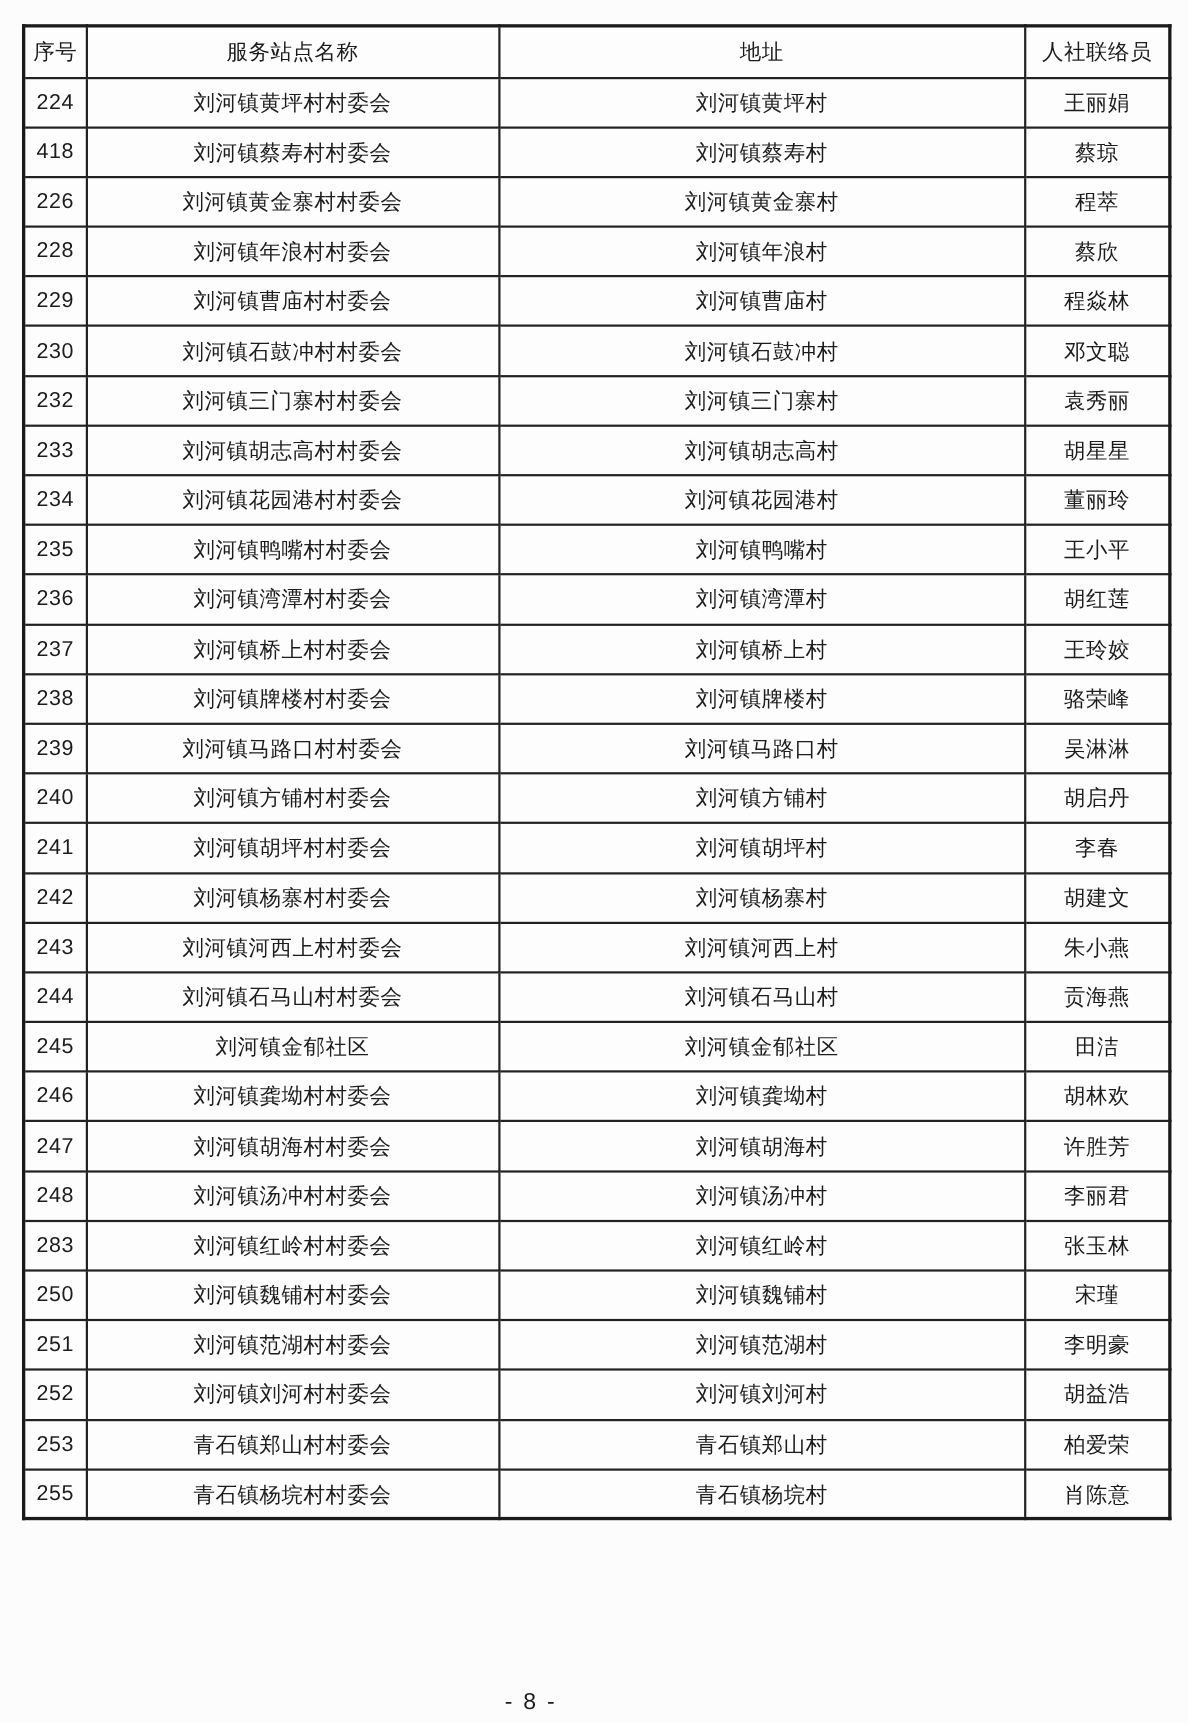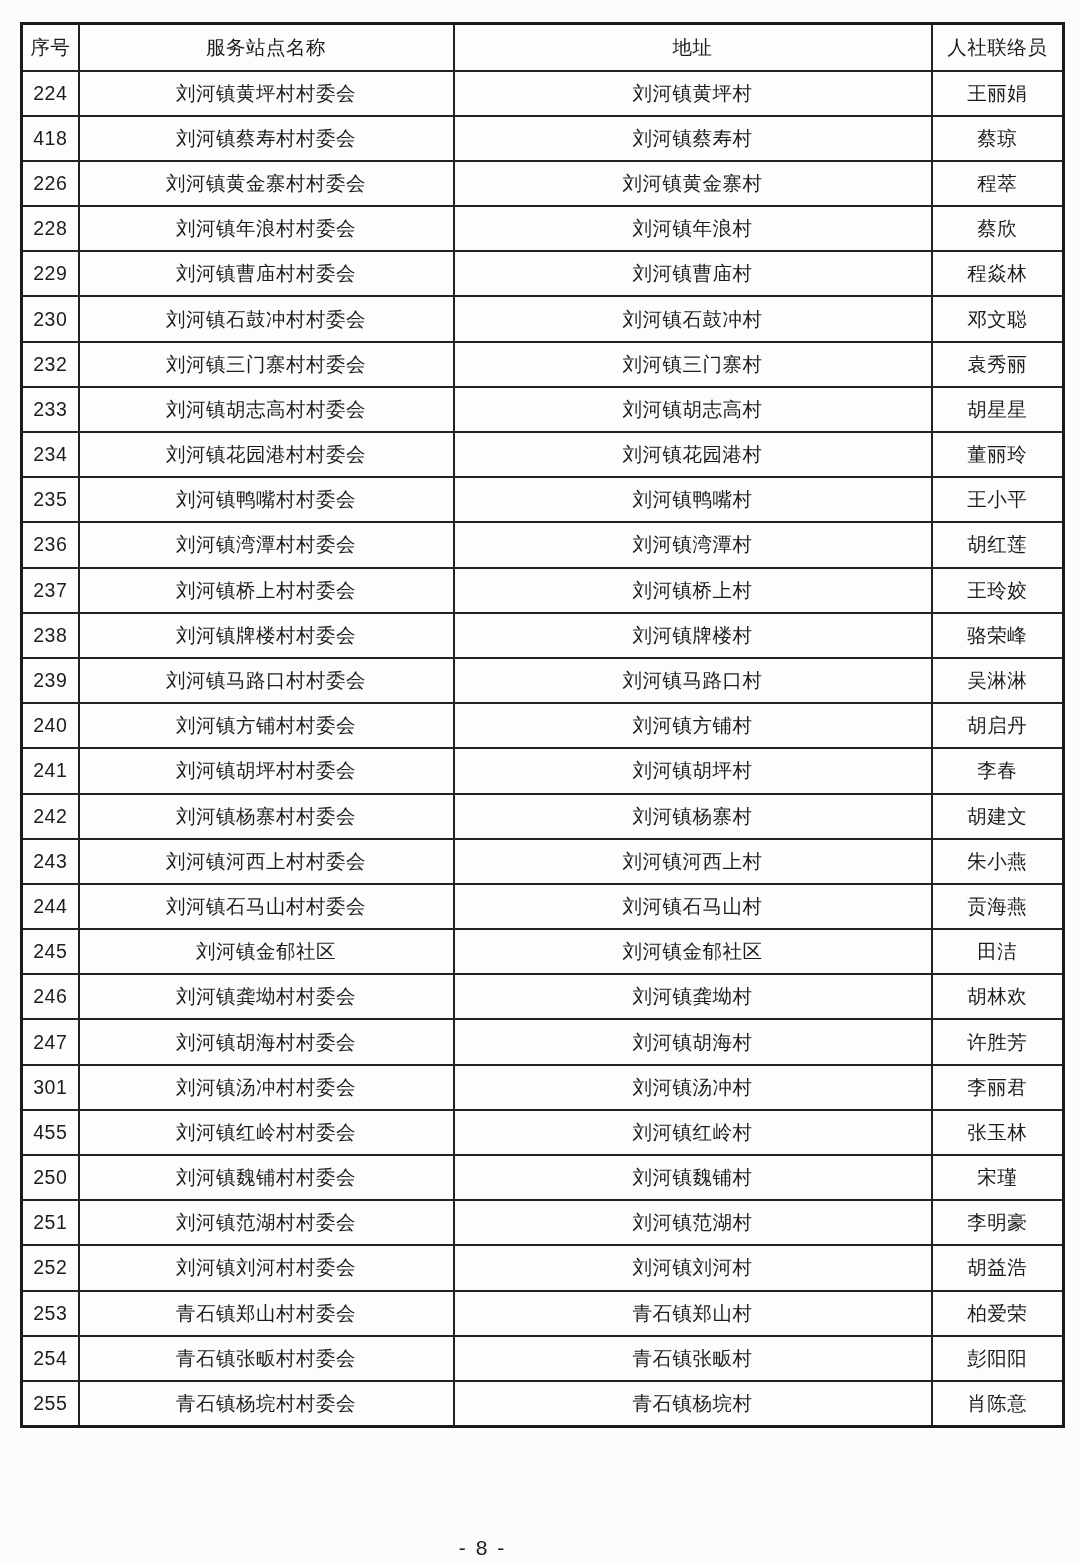--- a/index.html
+++ b/index.html
@@ -228,28 +228,28 @@
         </tr>
 
         <tr>
           <td>247</td>
           <td>刘河镇胡海村村委会</td>
           <td>刘河镇胡海村</td>
           <td>许胜芳</td>
         </tr>
 
         <tr>
-          <td>301</td>
+          <td>248</td>
           <td>刘河镇汤冲村村委会</td>
           <td>刘河镇汤冲村</td>
           <td>李丽君</td>
         </tr>
 
         <tr>
-          <td>455</td>
+          <td>283</td>
           <td>刘河镇红岭村村委会</td>
           <td>刘河镇红岭村</td>
           <td>张玉林</td>
         </tr>
 
         <tr>
           <td>250</td>
           <td>刘河镇魏铺村村委会</td>
           <td>刘河镇魏铺村</td>
           <td>宋瑾</td>
@@ -269,26 +269,20 @@
           <td>胡益浩</td>
         </tr>
 
         <tr>
           <td>253</td>
           <td>青石镇郑山村村委会</td>
           <td>青石镇郑山村</td>
           <td>柏爱荣</td>
         </tr>
 
-        <tr>
-          <td>254</td>
-          <td>青石镇张畈村村委会</td>
-          <td>青石镇张畈村</td>
-          <td>彭阳阳</td>
-        </tr>
 
         <tr>
           <td>255</td>
           <td>青石镇杨垸村村委会</td>
           <td>青石镇杨垸村</td>
           <td>肖陈意</td>
         </tr>
       </tbody>
   </table>
 

